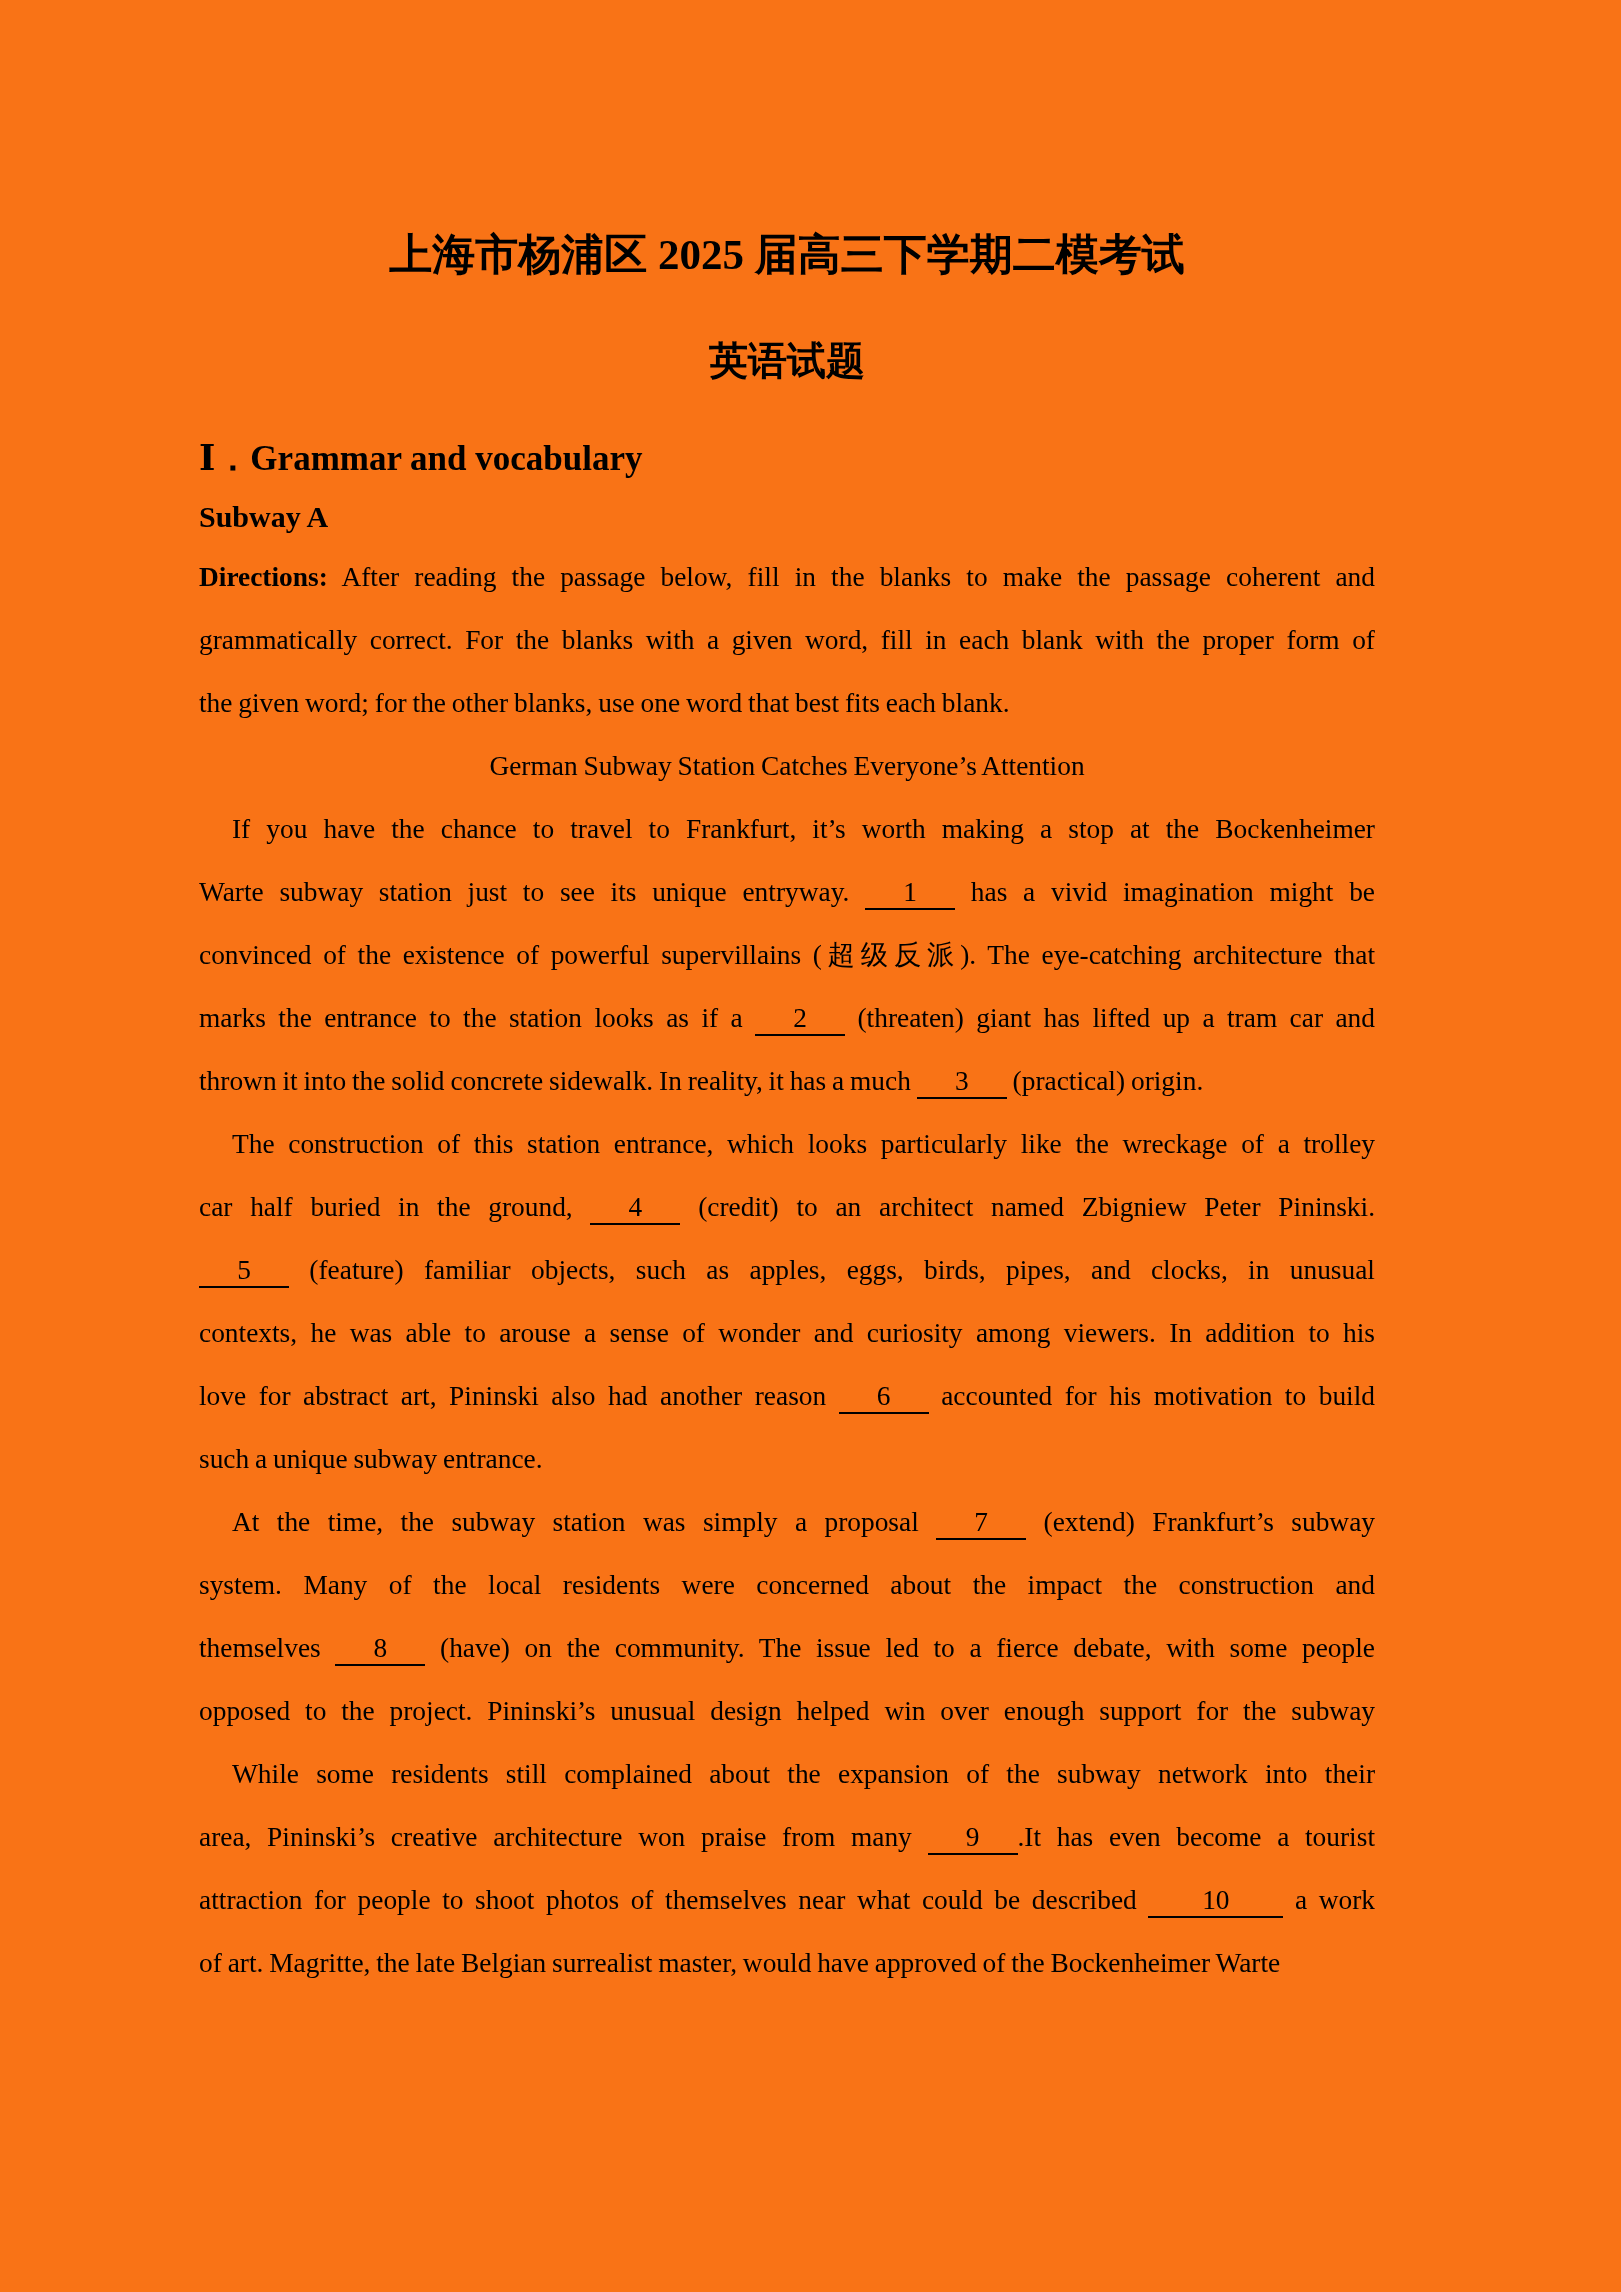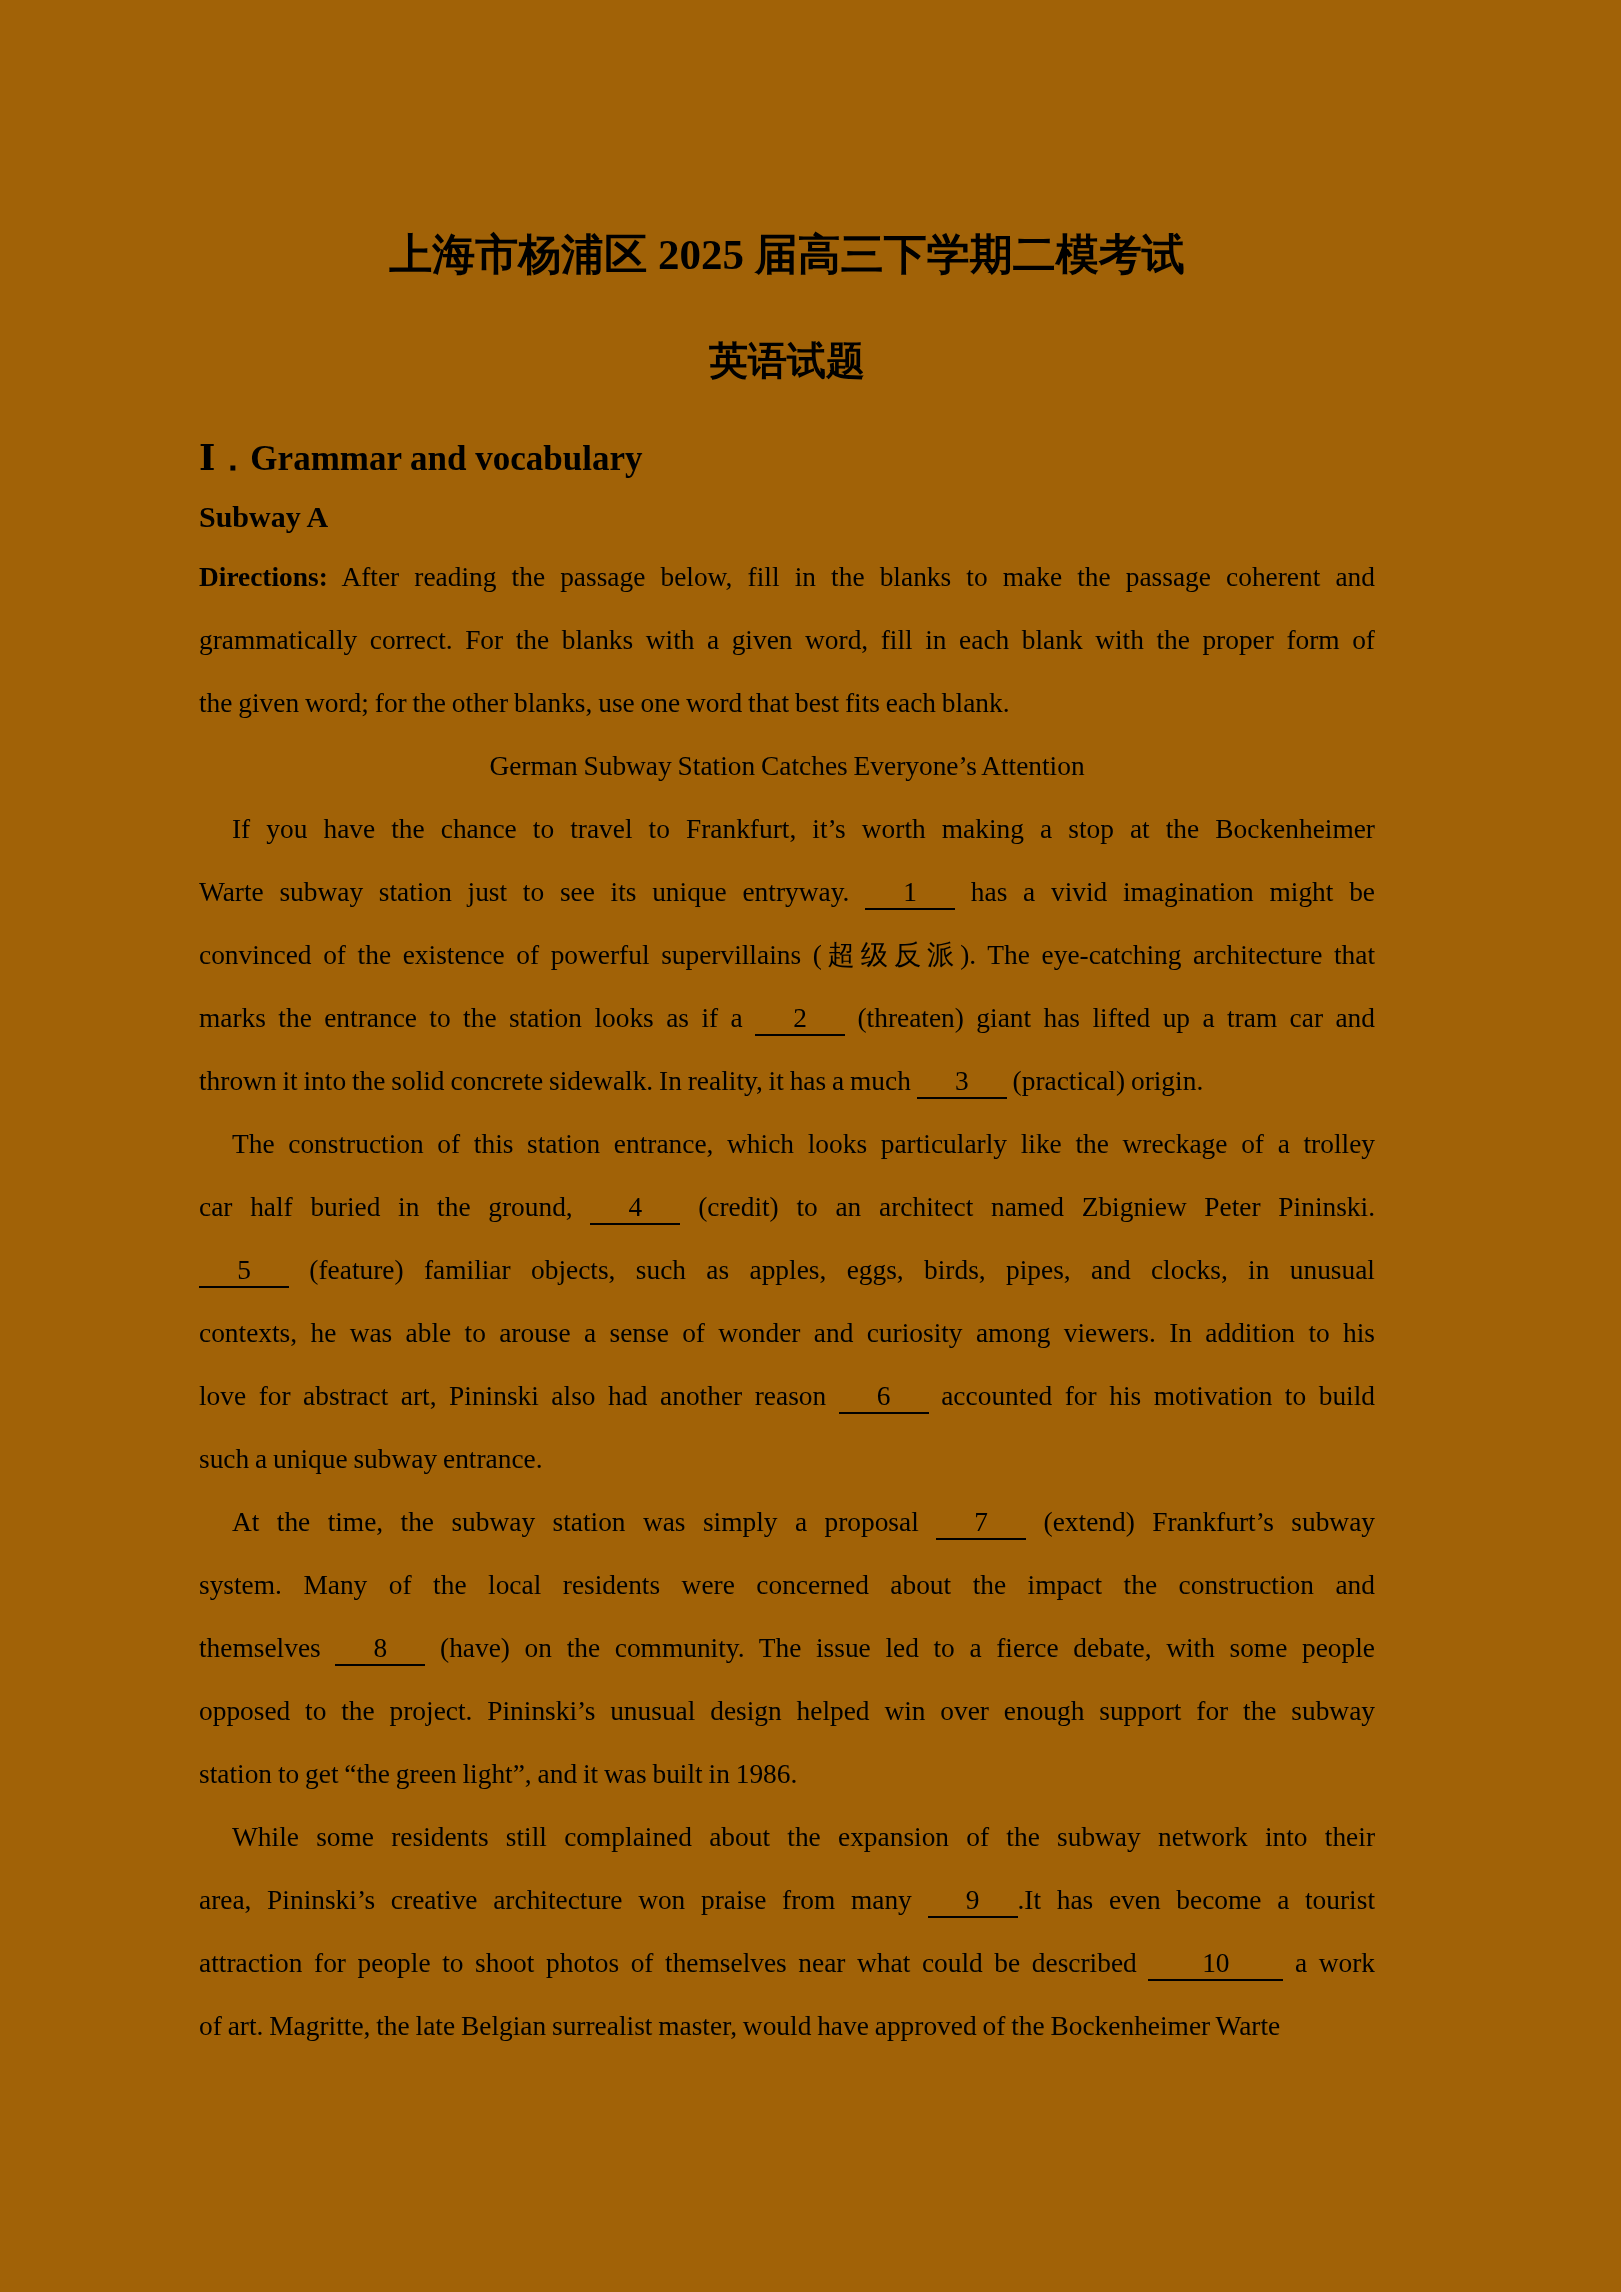--- a/index.html
+++ b/index.html
@@ -1,19 +1,19 @@
 <!DOCTYPE html>
 <html><head>
 <meta charset="utf-8">
 <style>
   html,body{margin:0;padding:0;background:#ffffff;}
   .page{
     position:relative;
     width:1621px;height:2293px;
-    background:#a16207;
+    background:#f97316;
     box-sizing:border-box;
     padding-top:233px;
     font-family:"Liberation Serif","DejaVu Serif",serif;
     color:#000;
   }
   .content{margin-left:199px;width:1176px;}
   .doc-title{
     font-size:43px;font-weight:700;text-align:center;
     line-height:1;margin:0;white-space:nowrap;
   }
@@ -87,21 +87,20 @@
           <div class="line"><span class="blank">5</span><span class="t"> (feature) familiar objects, such as apples, eggs, birds, pipes, and clocks, in unusual</span></div>
           <div class="line"><span class="t">contexts, he was able to arouse a sense of wonder and curiosity among viewers. In addition to his</span></div>
           <div class="line"><span class="t">love for abstract art, Pininski also had another reason </span><span class="blank">6</span><span class="t"> accounted for his motivation to build</span></div>
           <div class="line last"><span class="t">such a unique subway entrance.</span></div>
         </div>
         <div>
           <div class="line first"><span class="t">At the time, the subway station was simply a proposal </span><span class="blank">7</span><span class="t"> (extend) Frankfurt’s subway</span></div>
           <div class="line"><span class="t">system. Many of the local residents were concerned about the impact the construction and</span></div>
           <div class="line"><span class="t">themselves </span><span class="blank">8</span><span class="t"> (have) on the community. The issue led to a fierce debate, with some people</span></div>
           <div class="line"><span class="t">opposed to the project. Pininski’s unusual design helped win over enough support for the subway</span></div>
-          <div class="line last"><span class="t">station to get “the green light”, and it was built in 1986.</span></div>
         </div>
         <div>
           <div class="line first"><span class="t">While some residents still complained about the expansion of the subway network into their</span></div>
           <div class="line"><span class="t">area, Pininski’s creative architecture won praise from many </span><span class="blank">9</span><span class="t">.It has even become a tourist</span></div>
           <div class="line"><span class="t">attraction for people to shoot photos of themselves near what could be described </span><span class="blank wide">10</span><span class="t"> a work</span></div>
           <div class="line last"><span class="t">of art. Magritte, the late Belgian surrealist master, would have approved of the Bockenheimer Warte</span></div>
         </div>
       </div>
   </div>
 </div>

